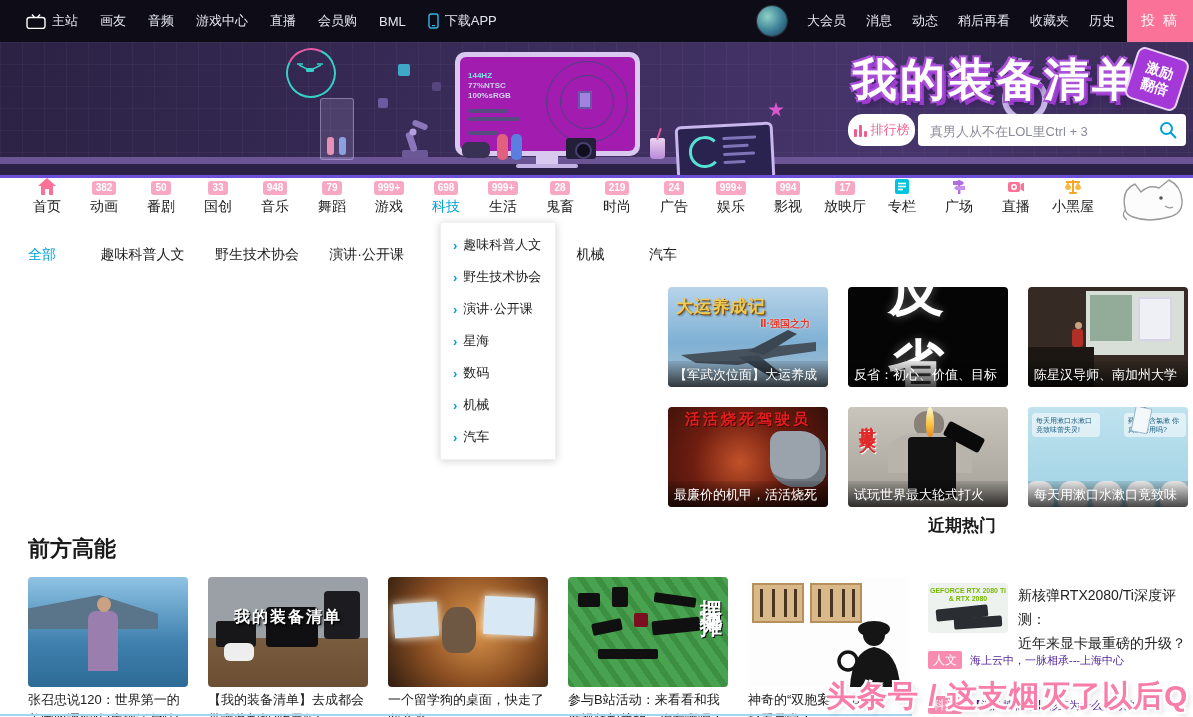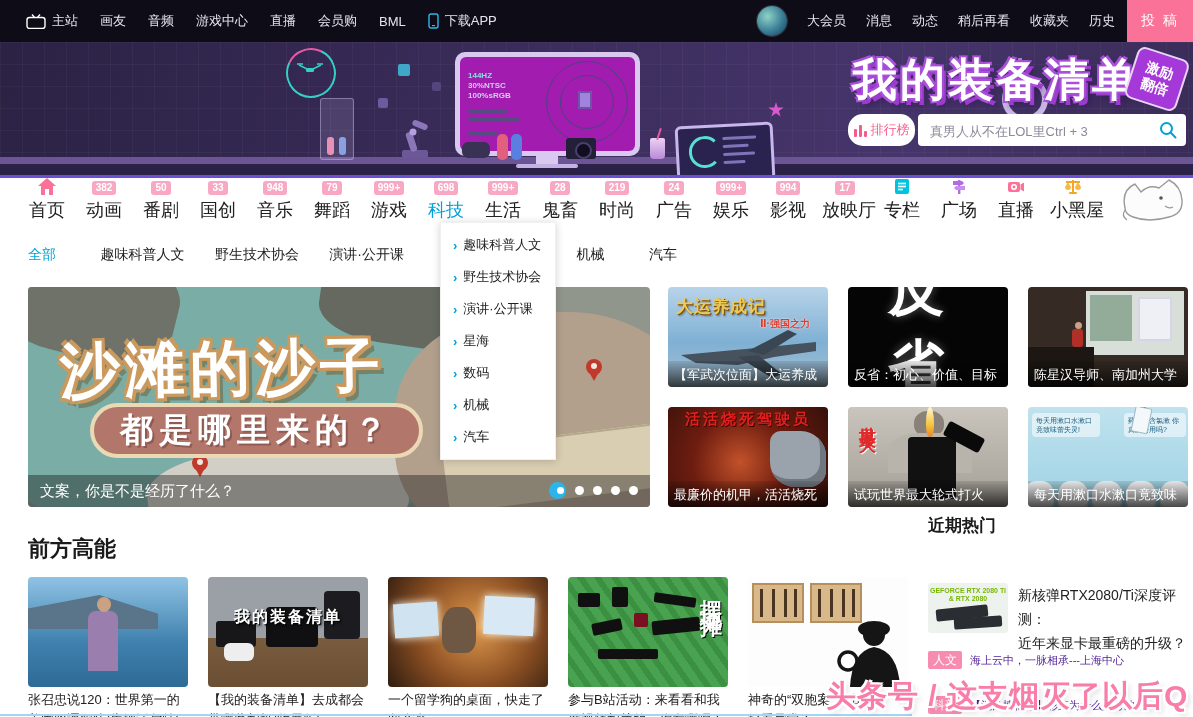--- a/index.html
+++ b/index.html
@@ -56,21 +56,21 @@
   .rank-btn span{color:#f25d8e;font-size:13px;}
   .search-box{position:relative;width:268px;height:32px;background:#fff;border-radius:4px;}
   .search-box input{position:absolute;left:10px;top:0;width:215px;height:32px;border:0;outline:0;font-size:13px;color:#333;background:transparent;font-family:inherit;}
   .search-box input::placeholder{color:#8a8a99;}
   .mag{position:absolute;right:8px;top:6px;width:20px;height:20px;cursor:pointer;}
   
   .catnav{position:absolute;left:0;top:178px;width:100%;height:50px;background:#fff;display:flex;padding-left:24px;box-sizing:border-box;}
   .cat-item{width:46px;margin-right:11px;text-align:center;cursor:pointer;flex:0 0 auto;}
   .cat-top{height:17px;display:flex;align-items:flex-end;justify-content:center;margin-bottom:3px;}
   .cat-badge{display:inline-block;background:#f8a8c2;color:#fff;font-size:10px;line-height:14px;padding:0 4px;border-radius:3px;font-weight:bold;}
-  .cat-label{font-size:18px;color:#212121;white-space:nowrap;}
+  .cat-label{font-size:14px;color:#212121;white-space:nowrap;}
   .cat-item.active .cat-label{color:#00a1d6;}
   .cat-icon{width:18px;height:17px;}
   .cat-sketch{position:absolute;right:6px;top:176px;width:68px;height:46px;}
   
   .subnav{position:absolute;left:28px;top:245px;height:20px;z-index:5;white-space:nowrap;}
   .sub-item{display:inline-block;font-size:14px;color:#212121;cursor:pointer;}
   .sub-item.active{color:#00a1d6;}
   
   .dropdown{position:absolute;left:440px;top:222px;width:114px;background:#fff;z-index:30;box-shadow:0 1px 8px rgba(0,0,0,.18);border:1px solid #f0f0f0;padding:6px 0;}
   .dd-item{display:flex;align-items:center;gap:6px;padding:7px 12px;font-size:13px;color:#212121;cursor:pointer;}
@@ -230,21 +230,21 @@
     <svg class="arm" viewBox="0 0 40 40">
       <rect x="4" y="30" width="26" height="8" rx="2" fill="#6b5896"></rect>
       <rect x="10" y="12" width="7" height="20" rx="3" fill="#8a76b8" transform="rotate(-18 13 22)"></rect>
       <rect x="14" y="2" width="16" height="6" rx="3" fill="#8a76b8" transform="rotate(22 22 5)"></rect>
       <circle cx="15" cy="12" r="3.5" fill="#b49fe0"></circle>
     </svg>
     <div class="monitor">
       <div class="screen">
         <div class="mspec">
           <div>144HZ</div>
-          <div class="s2">30%NTSC</div>
+          <div class="s2">77%NTSC</div>
           <div class="s2">100%sRGB</div>
         </div>
         <div class="mbar" style="top:52px;width:40px;"></div>
         <div class="mbar" style="top:60px;width:52px;"></div>
         <div class="mbar" style="top:74px;width:30px;"></div>
         <div class="ring" style="left:86px;top:4px;width:80px;height:80px;"></div>
         <div class="ring" style="left:100px;top:18px;width:52px;height:52px;"></div>
         <div class="chip"></div>
       </div>
     </div>
@@ -471,41 +471,20 @@
     <div class="dd-item">
         <span class="chev">›</span>
         <span>机械</span>
       </div>
     <div class="dd-item">
         <span class="chev">›</span>
         <span>汽车</span>
       </div>
   </div>
 
-  <div class="carousel">
-    <div class="c-teal"></div>
-    <div class="c-land1"></div>
-    <div class="c-land2"></div>
-    <div class="c-land3"></div>
-    <div class="c-creature"></div>
-    <div class="c-scroll"></div>
-    <div class="c-eye"></div>
-    <div class="pin" style="right:48px;top:72px;"></div>
-    <div class="pin" style="left:164px;top:168px;"></div>
-    <div class="c-title">沙滩的沙子</div>
-    <div class="c-capsule">都是哪里来的？</div>
-    <div class="c-capbar">文案，你是不是经历了什么？</div>
-    <div class="c-dots">
-      <div class="dot active"></div>
-      <div class="dot"></div>
-      <div class="dot"></div>
-      <div class="dot"></div>
-      <div class="dot"></div>
-    </div>
-  </div>
 
   <div class="fcard f1">
     <div class="gold">大运养成记</div>
     <div class="sub">Ⅱ·强国之力</div>
     <svg style="position:absolute;left:8px;top:36px;" width="145" height="58" viewBox="0 0 145 58">
       <polygon points="5,32 92,24 140,19 140,28 98,34 62,42 20,40" fill="#46525e"></polygon>
       <polygon points="72,28 112,7 121,11 88,32" fill="#3a4651"></polygon>
       <polygon points="62,34 96,55 106,51 82,32" fill="#3a4651"></polygon>
     </svg>
     <div class="fcap">【军武次位面】大运养成</div>

